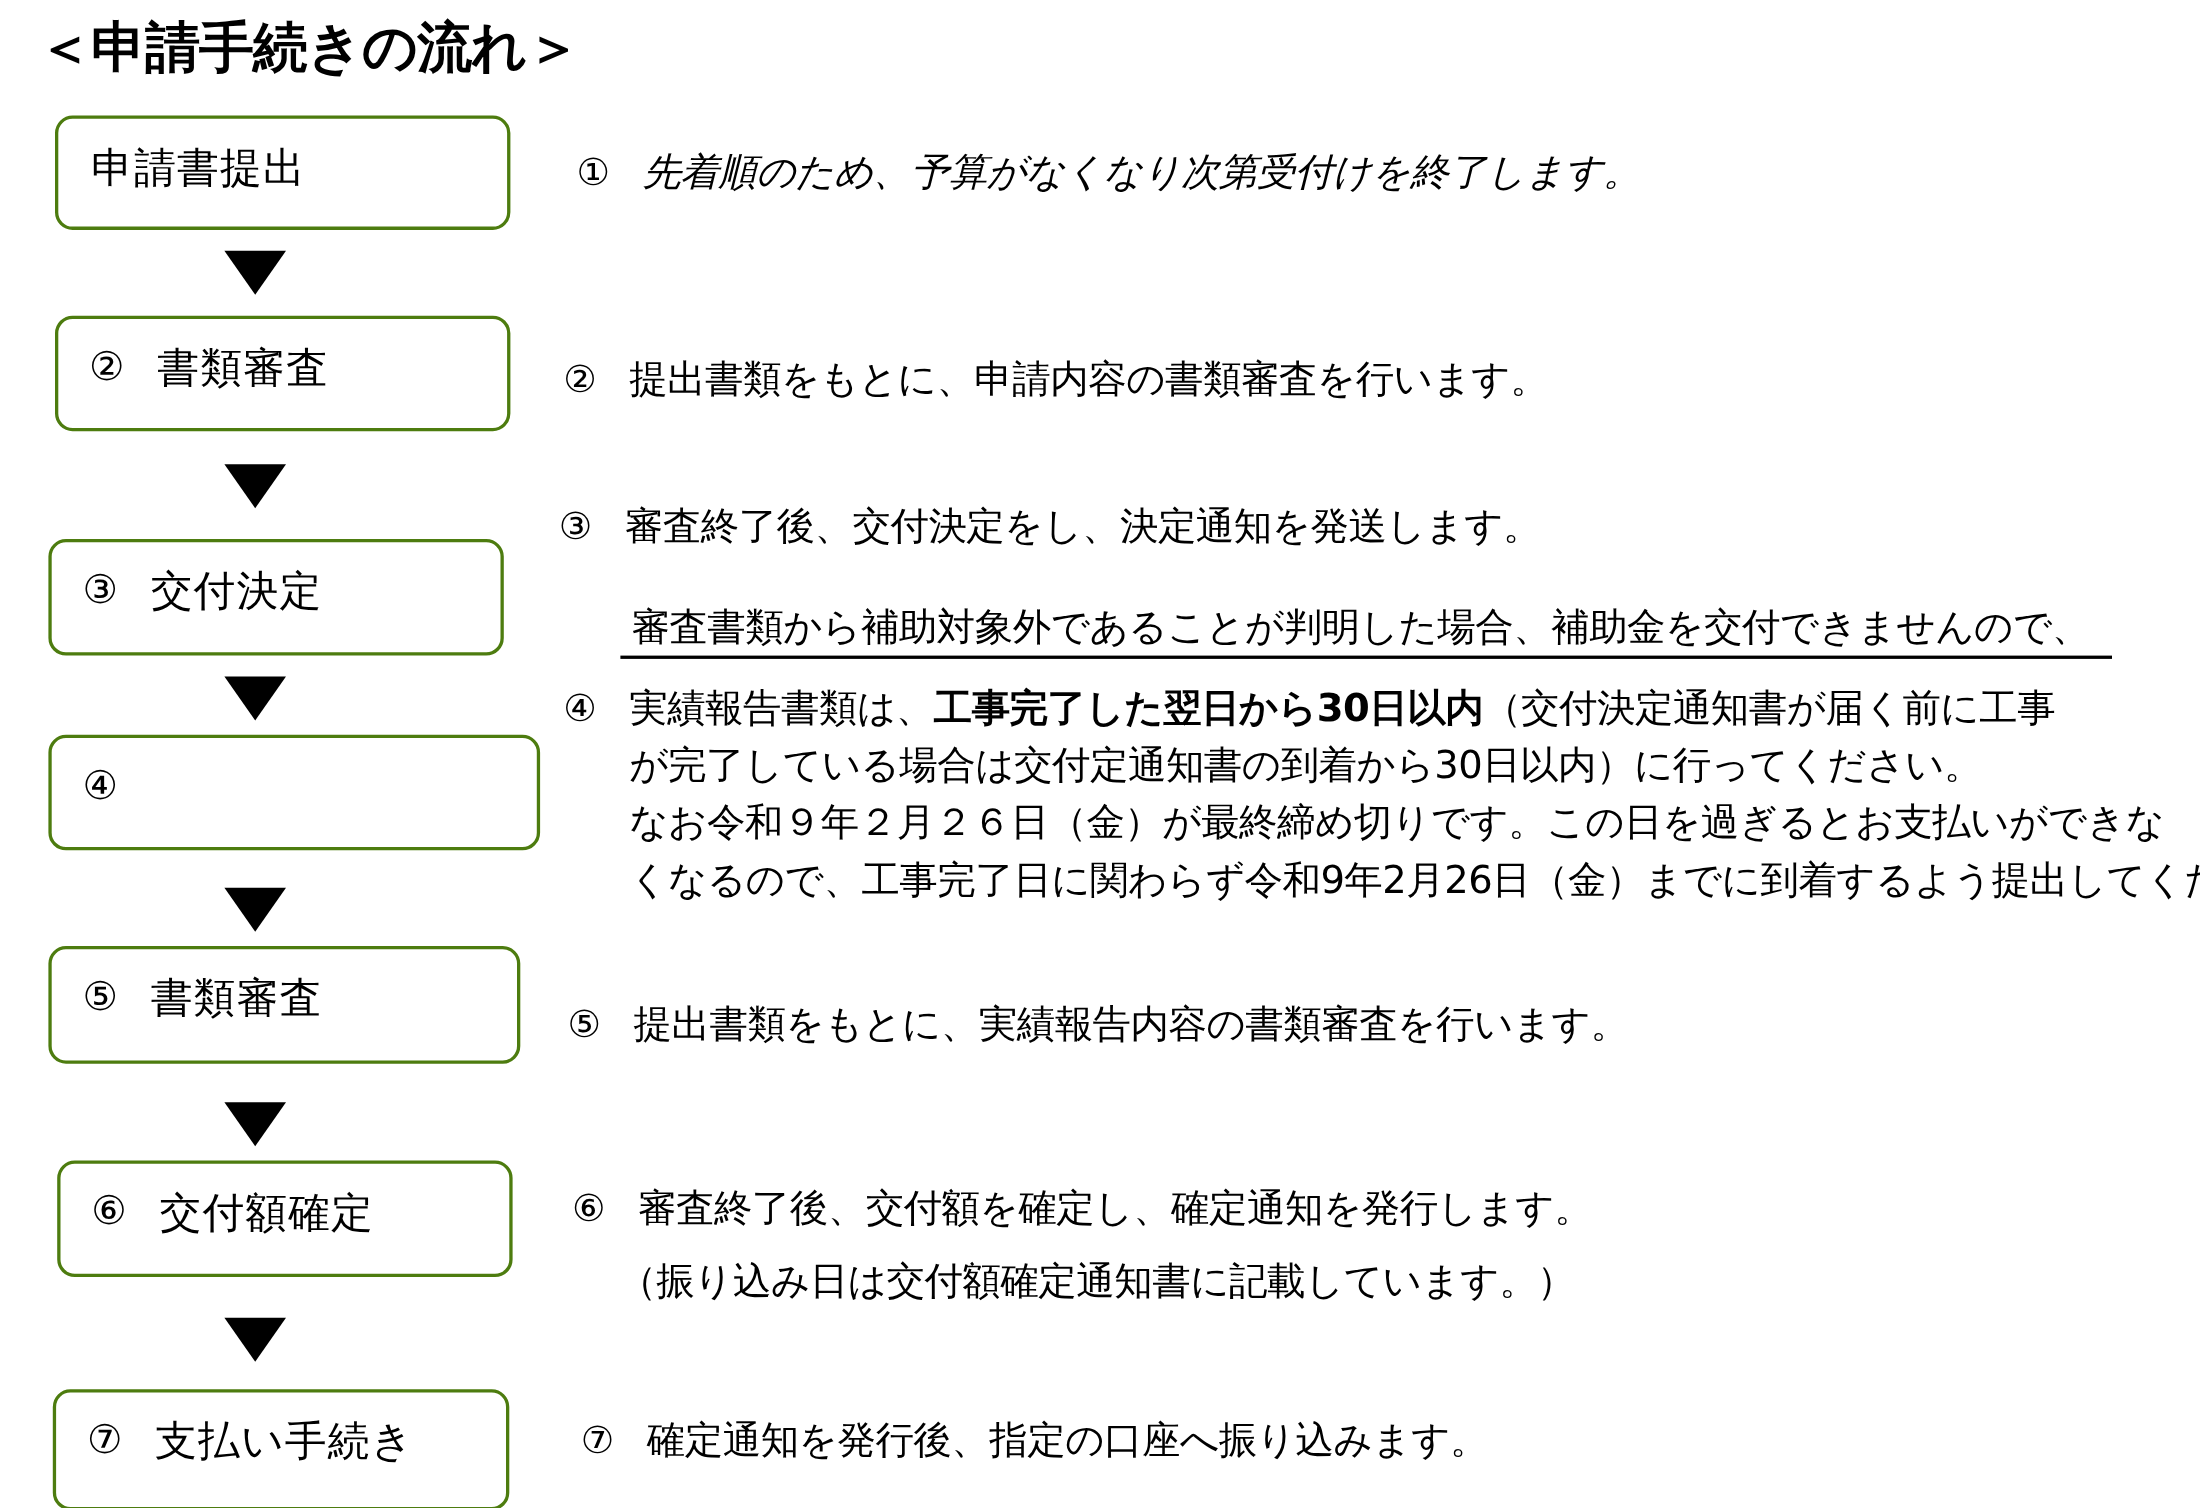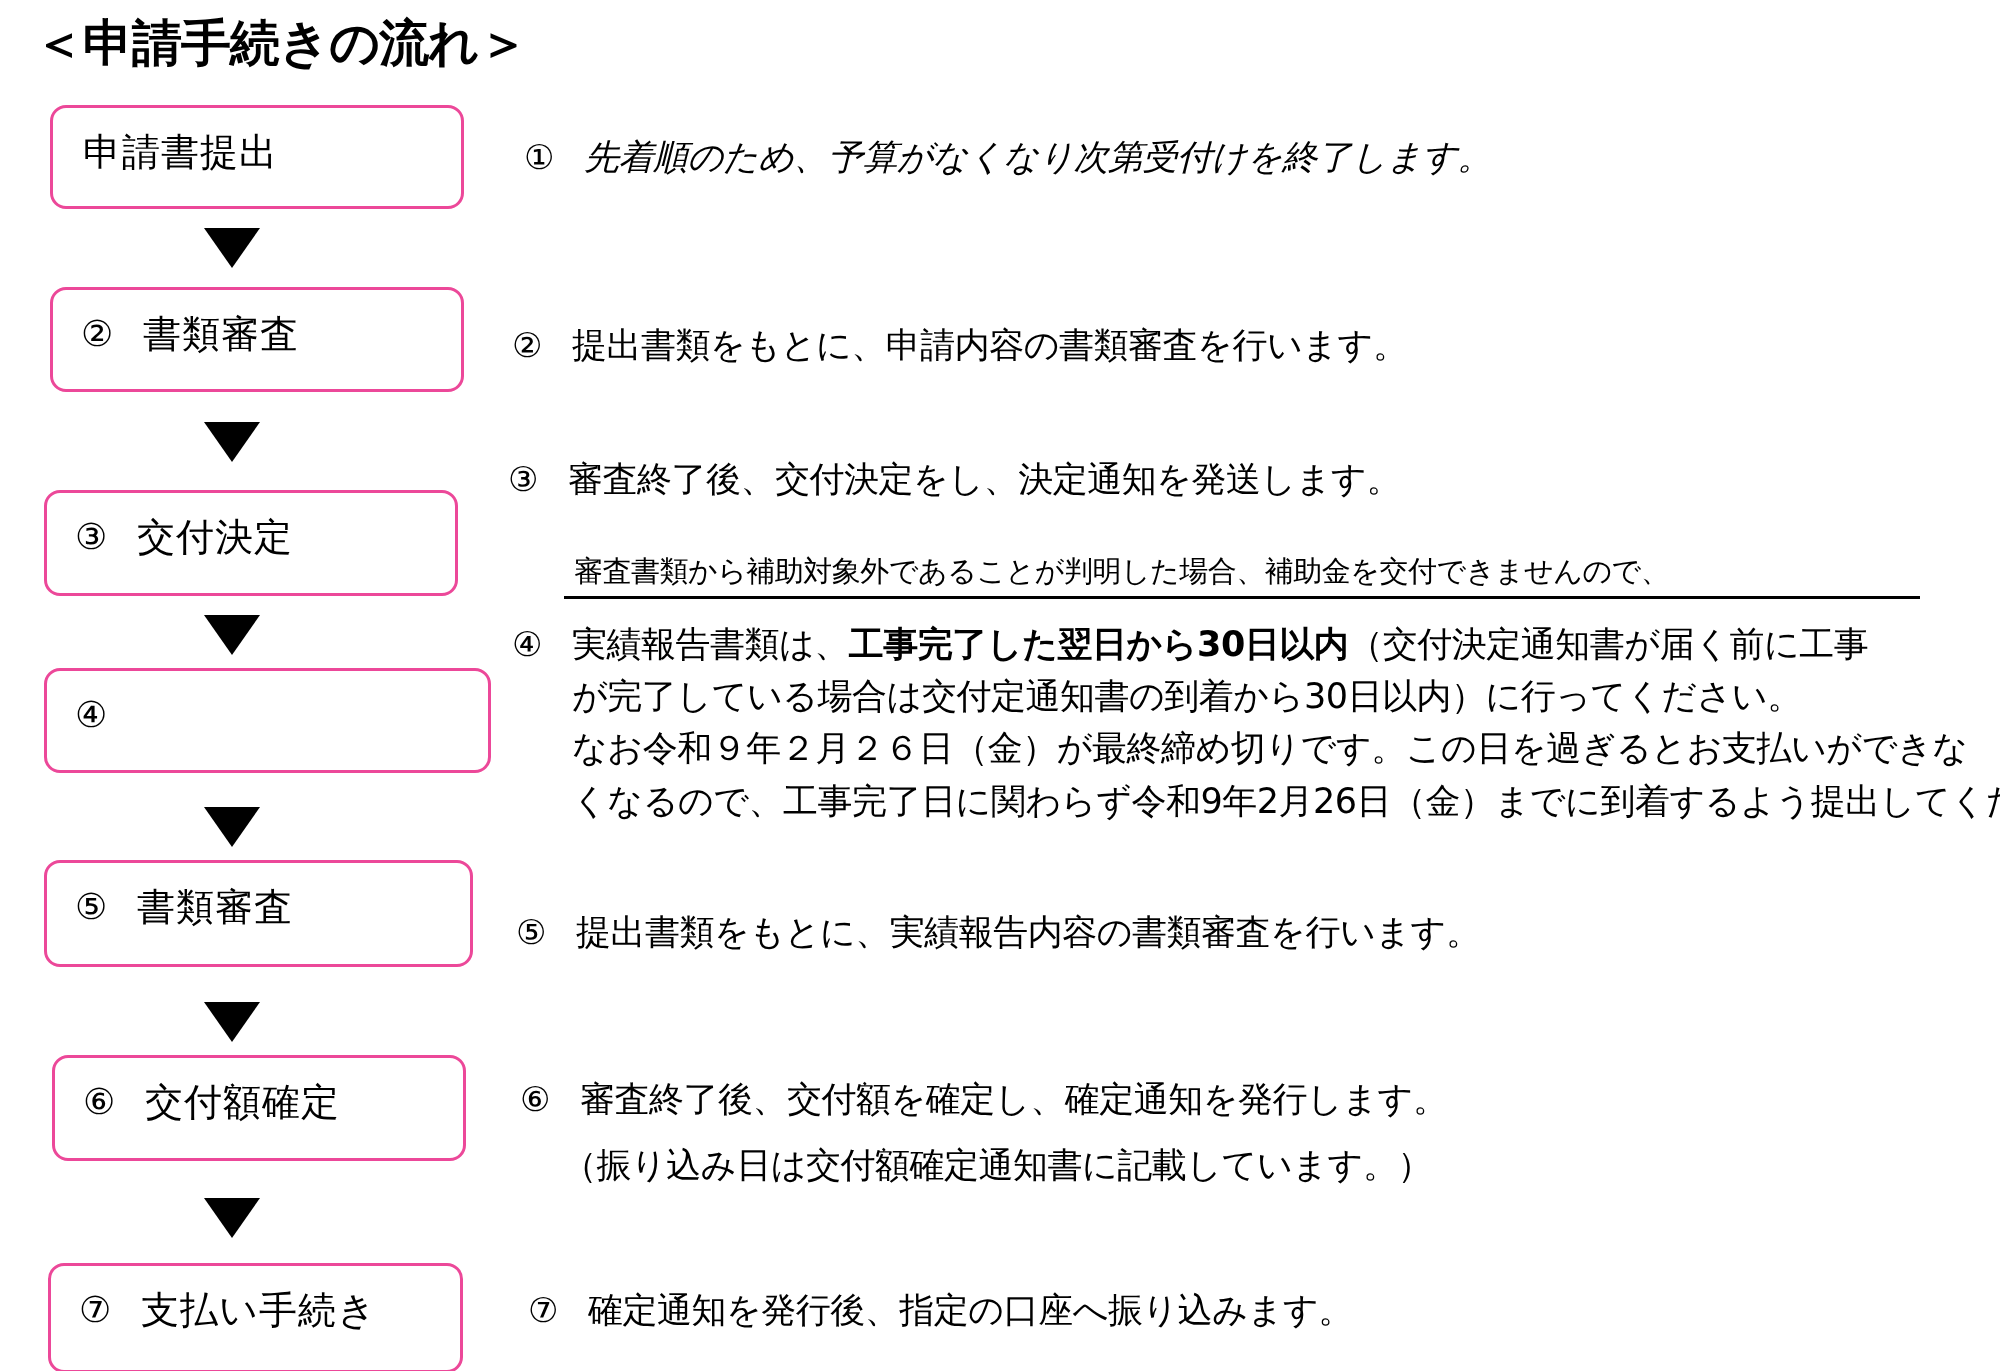--- a/index.html
+++ b/index.html
@@ -21,21 +21,21 @@
       top: 8px;
       font-size: 50px;
       font-weight: bold;
       letter-spacing: -1px;
       line-height: 70px;
       white-space: nowrap;
     }
     .box {
       position: absolute;
       box-sizing: border-box;
-      border: 3px solid #ec4899;
+      border: 3px solid #4d7c0f;
       border-radius: 16px;
       background: #ffffff;
       display: flex;
       align-items: flex-start;
       padding-top: 20px;
     }
     .box .num {
       font-size: 36px;
       line-height: 48px;
       margin-left: 28px;
@@ -69,21 +69,21 @@
     .desc .dnum {
       display: inline-block;
       width: 60px;
       font-size: 34px;
     }
     .desc .bold {
       font-weight: bold;
     }
     .underline-row {
       position: absolute;
-      font-size: 29px;
+      font-size: 35px;
       line-height: 50px;
       white-space: nowrap;
       letter-spacing: -0.5px;
       border-bottom: 3px solid #000000;
       padding-left: 10px;
       padding-right: 6px;
     }
     .sub-line {
       position: absolute;
       font-size: 35px;

